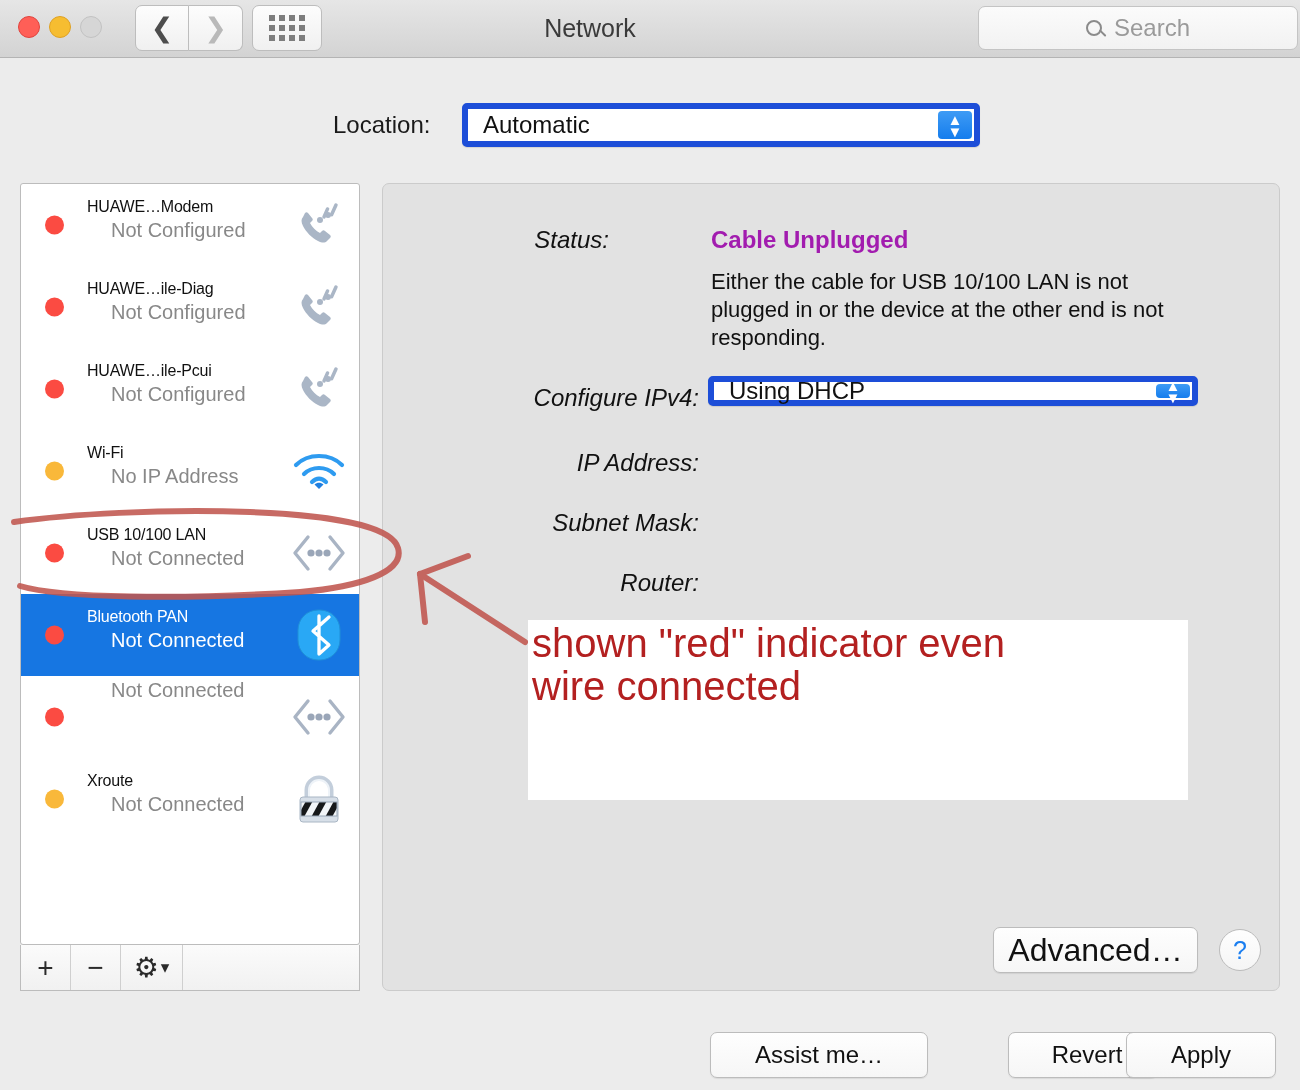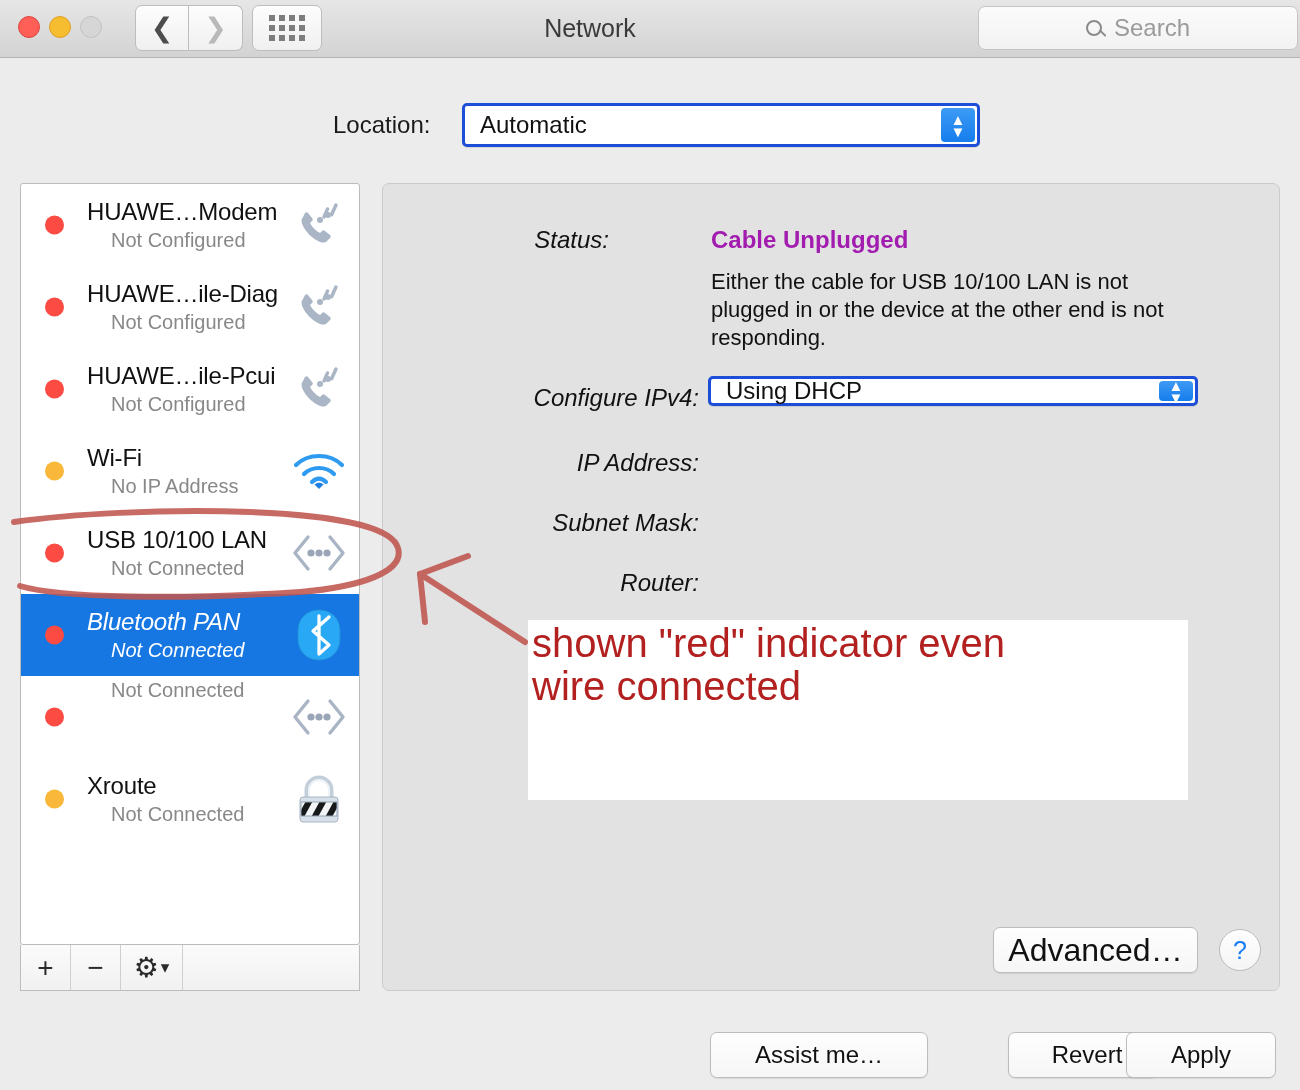--- a/index.html
+++ b/index.html
@@ -61,49 +61,49 @@
   .mag:after {
     content:""; position: absolute; width: 9px; height: 2.4px; background:#8b8b8b;
     transform: rotate(45deg); right: -7px; bottom: 0px; border-radius: 2px;
   }
   .searchph { font-size: 24px; color: #9a9a9a; }
 
   
   .locrow { position: absolute; left: 0; top: 103px; width: 1300px; height: 44px; }
   .loclabel { position: absolute; left: 333px; top: 8px; font-size: 24px; color: #1a1a1a; }
   .popup {
-    position: absolute; border: 3px solid #1d4ed8; border-radius: 5px;
+    position: absolute; border: 6px solid #1d4ed8; border-radius: 5px;
     background: #fff; display: flex; align-items: center;
     box-shadow: 0 1px 1px rgba(0,0,0,.10);
   }
   .popup .val { font-size: 24px; color: #111; padding-left: 15px; flex: 1; }
   .stepper {
     width: 34px; height: calc(100% - 4px); margin: 2px 2px 2px 0;
     background: linear-gradient(to bottom,#3e9bf5,#157ded);
     border-radius: 4px; display: flex; flex-direction: column;
     align-items: center; justify-content: center; gap: 3px; color: #fff;
     font-size: 15px; line-height: 9px;
   }
   #location-popup { left: 462px; top: 0px; width: 518px; height: 44px; }
 
   
   .sidebar {
     position: absolute; left: 20px; top: 183px; width: 340px; height: 762px;
     background: #fff; border: 1px solid #bcbcbc; border-radius: 3px;
     overflow: hidden;
   }
   .svc { position: relative; height: 82px; padding-left: 66px; }
-  .svc.selected { background: #1676e2; font-style: italic; }
+  .svc.selected { background: #1676e2; }
   .dot {
     position: absolute; left: 24px; top: 50%; transform: translateY(-50%);
     width: 19px; height: 19px; border-radius: 50%;
   }
   .dot.red { background: #fb4b42; }
   .dot.amber { background: #f9b83a; }
-  .svc .name { font-size: 24px; color: #111; padding-top: 14px; letter-spacing: -.2px;}
+  .svc .name { font-size: 16px; color: #111; padding-top: 14px; letter-spacing: -.2px;}
   .svc .sub { font-size: 20px; color: #888; padding-top: 3px; margin-left: 24px; }
   .svc.selected .name, .svc.selected .sub { color: #fff; }
   .svcicon {
     position: absolute; right: 12px; top: 50%; transform: translateY(-50%);
     width: 56px; height: 56px; display:flex; align-items:center; justify-content:center;
   }
 
   .sidebar-toolbar {
     position: absolute; left: 20px; top: 945px; width: 340px; height: 46px;
     background: linear-gradient(to bottom,#fbfbfb,#f1f1f1);

